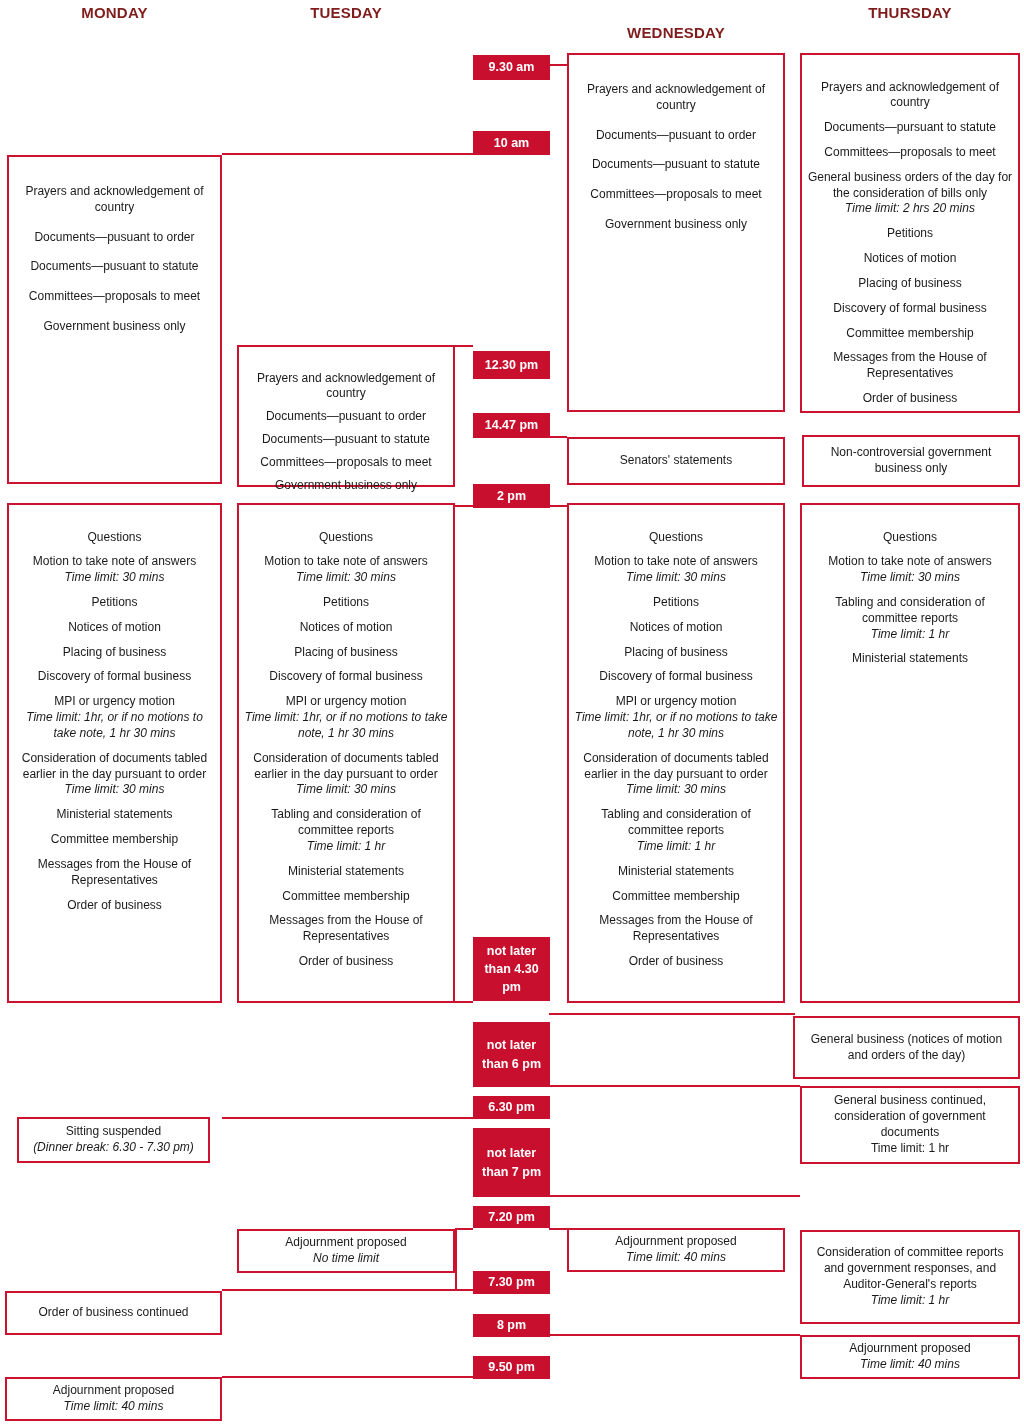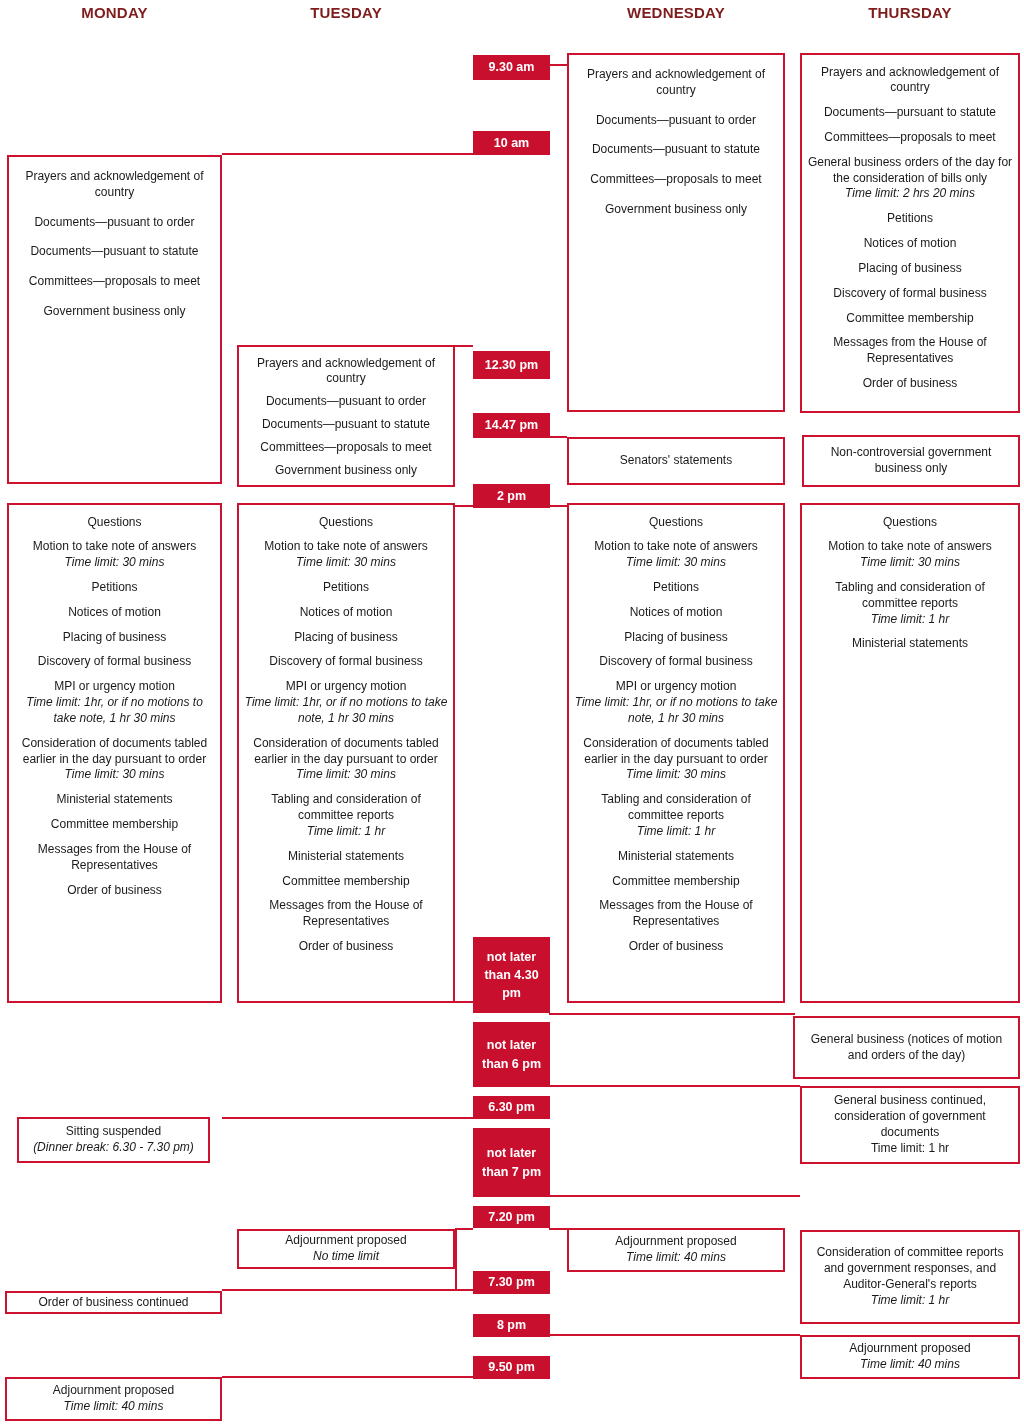--- a/index.html
+++ b/index.html
@@ -12,48 +12,48 @@
     font-size:15px;text-align:center;letter-spacing:.2px;
   }
   .badge{
     position:absolute;left:473px;width:77px;background:#c8102e;color:#ffffff;
     font-weight:bold;font-size:12.5px;line-height:1.45;text-align:center;
     display:flex;align-items:center;justify-content:center;
     box-sizing:border-box;padding:1px 3px;
   }
   .box{
     position:absolute;border:2px solid #cd1230;background:#ffffff;
-    box-sizing:border-box;padding:5px 5px;font-size:12px;
+    box-sizing:border-box;padding:20px 5px;font-size:12px;
     display:flex;flex-direction:column;align-items:center;
   }
   .box .item{margin:4.5px 0;text-align:center;line-height:1.32;}
   .roomy .item{margin:7px 0;}
   .tight .item{margin:3.5px 0;}
   .v-center{justify-content:center;}
   .v-center .item{margin:0;}
   .sub{font-style:italic;}
   .sub-plain{font-style:normal;}
   .conn{position:absolute;background:#cd1230;}
 </style>
 </head>
 <body>
 
 <div id="canvas">
 
   <div class="day-header" style="left:7px;width:215px;">MONDAY</div>
   <div class="day-header" style="left:237px;width:218px;">TUESDAY</div>
-  <div class="day-header" style="left:567px;width:218px;">WEDNESDAY</div>
+  <div class="day-header" style="left:567px;width:218px;margin-top:20px;">WEDNESDAY</div>
   <div class="day-header" style="left:800px;width:220px;">THURSDAY</div>
 
   <div class="badge" style="top:55px;height:25px;">9.30 am</div>
   <div class="badge" style="top:131px;height:24px;">10 am</div>
   <div class="badge" style="top:351px;height:28px;">12.30 pm</div>
   <div class="badge" style="top:413px;height:25px;">14.47 pm</div>
   <div class="badge" style="top:484px;height:24px;">2 pm</div>
-  <div class="badge" style="top:937px;height:76px;">not later than 4.30 pm</div>
+  <div class="badge" style="top:937px;height:64px;">not later than 4.30 pm</div>
   <div class="badge" style="top:1022px;height:65px;">not later than 6 pm</div>
   <div class="badge" style="top:1096px;height:23px;">6.30 pm</div>
   <div class="badge" style="top:1128px;height:69px;">not later than 7 pm</div>
   <div class="badge" style="top:1206px;height:22px;">7.20 pm</div>
   <div class="badge" style="top:1271px;height:23px;">7.30 pm</div>
   <div class="badge" style="top:1314px;height:23px;">8 pm</div>
   <div class="badge" style="top:1356px;height:23px;">9.50 pm</div>
 
   <div class="box roomy" style="left:567px;top:53px;width:218px;height:359px;">
       <div class="item">

